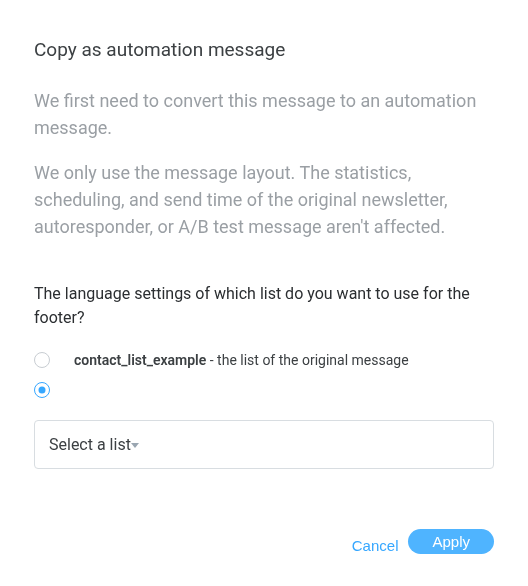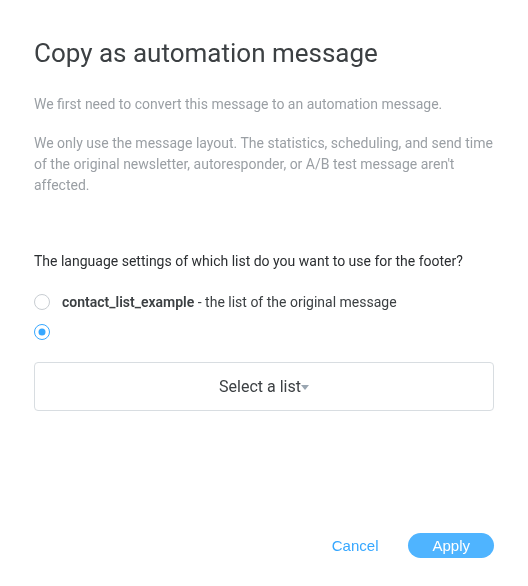--- a/index.html
+++ b/index.html
@@ -11,43 +11,44 @@
       font-family: -apple-system, BlinkMacSystemFont, "Segoe UI", Roboto, Helvetica, Arial, sans-serif;
       background: #ffffff;
       width: 528px;
       height: 586px;
       padding: 38px 34px 24px 34px;
       color: #3c4043;
       display: flex;
       flex-direction: column;
     }
     .title {
-      font-size: 26px;
+      font-size: 19px;
       font-weight: 400;
       color: #3c4043;
       margin-bottom: 26px;
     }
     .desc {
-      font-size: 14px;
+      font-size: 18px;
       line-height: 1.5;
       color: #9a9fa4;
       margin-bottom: 18px;
     }
     .question {
-      font-size: 14px;
+      font-size: 16px;
       line-height: 1.5;
       color: #2b2e31;
-      margin-top: 37px;
+      margin-top: 24px;
       margin-bottom: 22px;
     }
     .radio-row {
       display: flex;
       align-items: center;
       margin-bottom: 14px;
       cursor: pointer;
+      gap: 12px;
     }
     .radio-control {
       width: 16px;
       height: 16px;
       border-radius: 50%;
       border: 1.5px solid #c8cdd2;
       background: #ffffff;
       flex-shrink: 0;
       position: relative;
       margin-right: 12px;
@@ -81,34 +82,34 @@
       width: 100%;
       border: 1px solid #d8dde1;
       border-radius: 4px;
       padding: 14px 14px;
       font-size: 16px;
       color: #3c4043;
       background: #ffffff;
       cursor: pointer;
       display: flex;
       align-items: center;
-      justify-content: center;
+      justify-content: flex-start;
     }
     .select-arrow {
       color: #9aa6b1;
       font-size: 10px;
     }
     .spacer {
       flex: 1;
     }
     .footer {
       display: flex;
       justify-content: flex-end;
-      align-items: center;
-      gap: 26px;
+      align-items: flex-start;
+      gap: 6px;
       margin-top: 16px;
     }
     .btn-cancel {
       background: transparent;
       border: none;
       color: #36a7ff;
       font-size: 15px;
       font-weight: 500;
       cursor: pointer;
       padding: 8px 4px;

